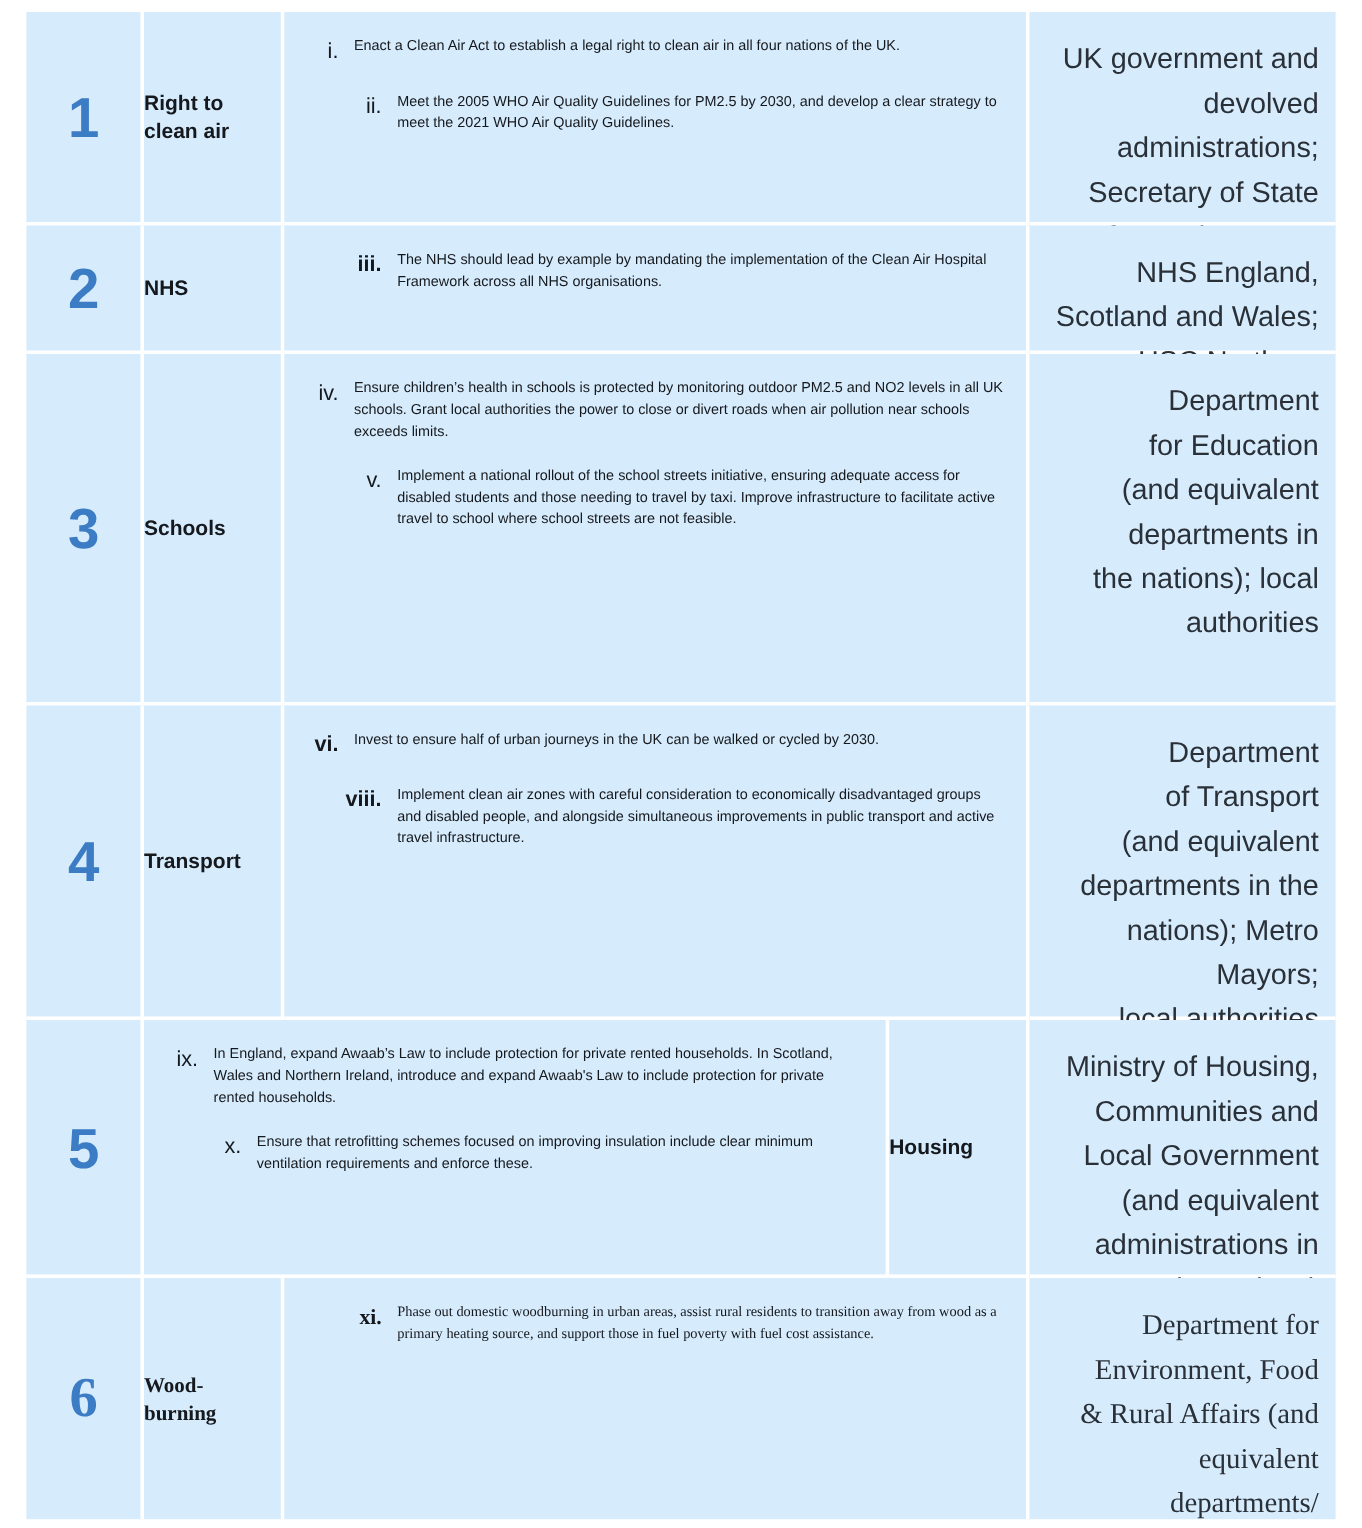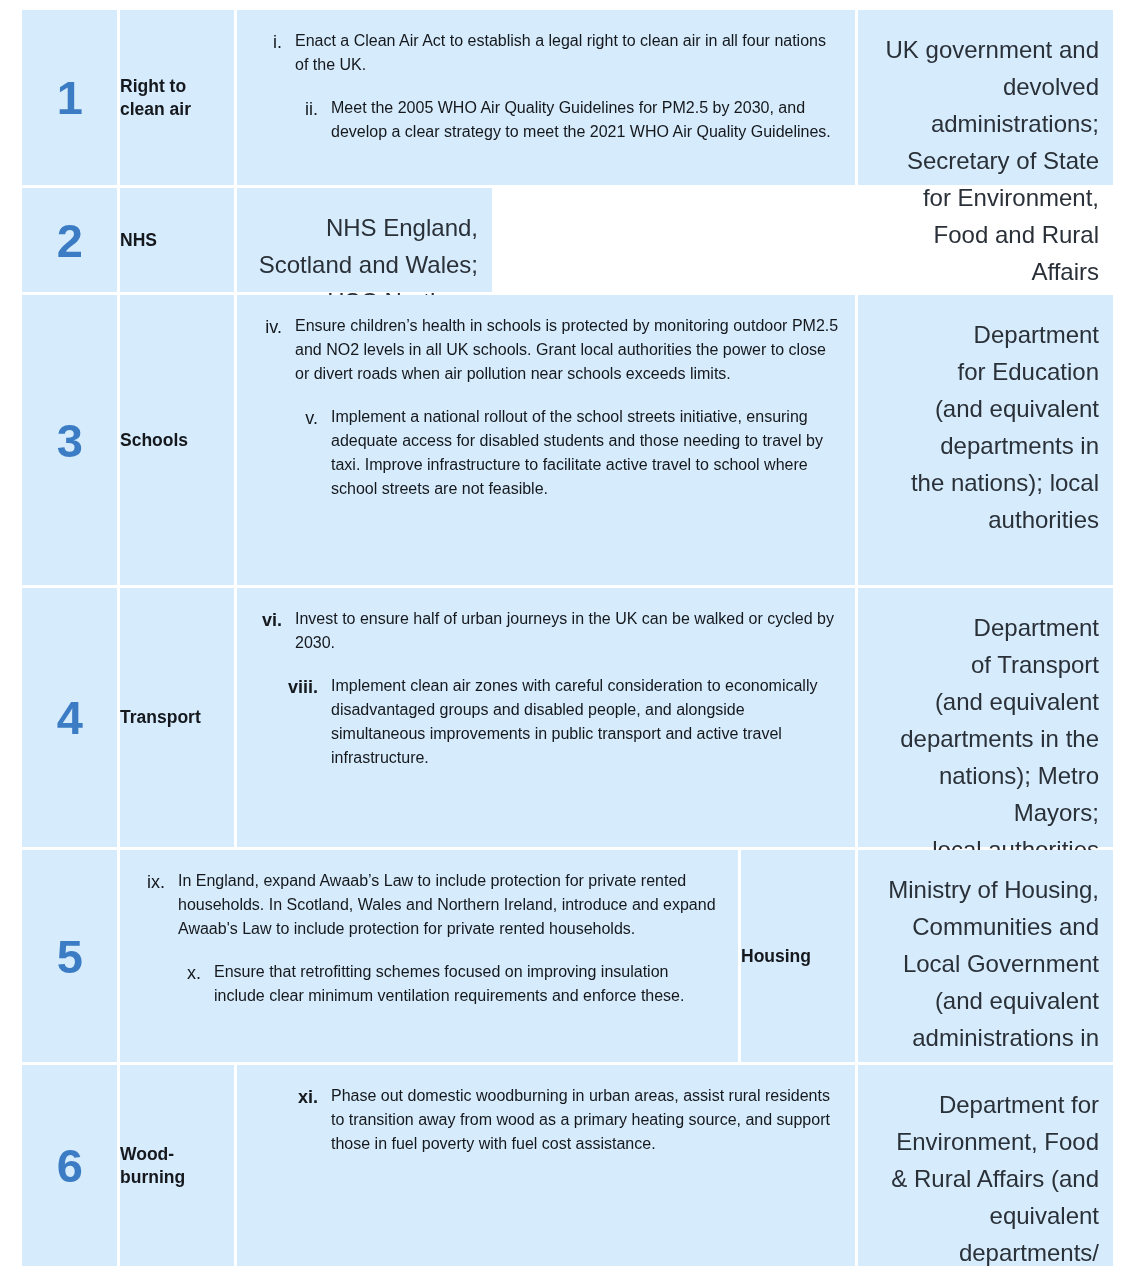--- a/index.html
+++ b/index.html
@@ -44,20 +44,21 @@
     box-sizing: border-box;
     border-right: 3px solid #ffffff;
     border-bottom: 3px solid #ffffff;
   }
 
   .cell.last-col {
     border-right: none;
   }
   .row.last-row .cell {
     border-bottom: none;
+    font-family: Liberation Serif, serif;
   }
 
   
   .col-num   { width: 98px;  flex: 0 0 98px; }
   .col-topic { width: 117px; flex: 0 0 117px; }
   .col-recs  { width: 621px; flex: 0 0 621px; }
   .col-resp  { width: 255px; flex: 0 0 255px; }
 
   .col-num, .col-topic {
     display: flex;
@@ -107,21 +108,21 @@
     color: #15181d;
     font-size: 18px;
     line-height: 1.50;
     font-weight: 400;
   }
   .rec-marker.bold { font-weight: 700; }
 
   .rec-text {
     flex: 1 1 auto;
     color: #15181d;
-    font-size: 16px;
+    font-size: 12px;
     line-height: 1.50;
   }
 
   .col-resp {
     padding: 22px 14px 16px 16px;
   }
   .resp-text {
     color: #2a3038;
     font-size: 24px;
     line-height: 1.54;
@@ -156,20 +157,28 @@
         <div class="cell col-resp last-col">
           <div class="resp-text">UK government and devolved administrations; Secretary of State for Environment, Food and Rural Affairs</div>
         </div>
       </div>
       <div class="row" style="height: 107px;">
         <div class="cell col-num">
           <span class="num">2</span>
         </div>
         <div class="cell col-topic">
           <span class="topic">NHS</span>
+        </div>
+        <div class="cell col-recs">
+          <ul class="rec-list">
+            <li class="rec-item">
+              <span class="rec-marker bold">iii.</span>
+              <span class="rec-text">The NHS should lead by example by mandating the implementation of the Clean Air Hospital Framework across all NHS organisations.</span>
+            </li>
+          </ul>
         </div>
         <div class="cell col-resp last-col">
           <div class="resp-text">NHS England, Scotland and Wales; HSC Northern Ireland</div>
         </div>
       </div>
       <div class="row" style="height: 293px;">
         <div class="cell col-num">
           <span class="num">3</span>
         </div>
         <div class="cell col-topic">

